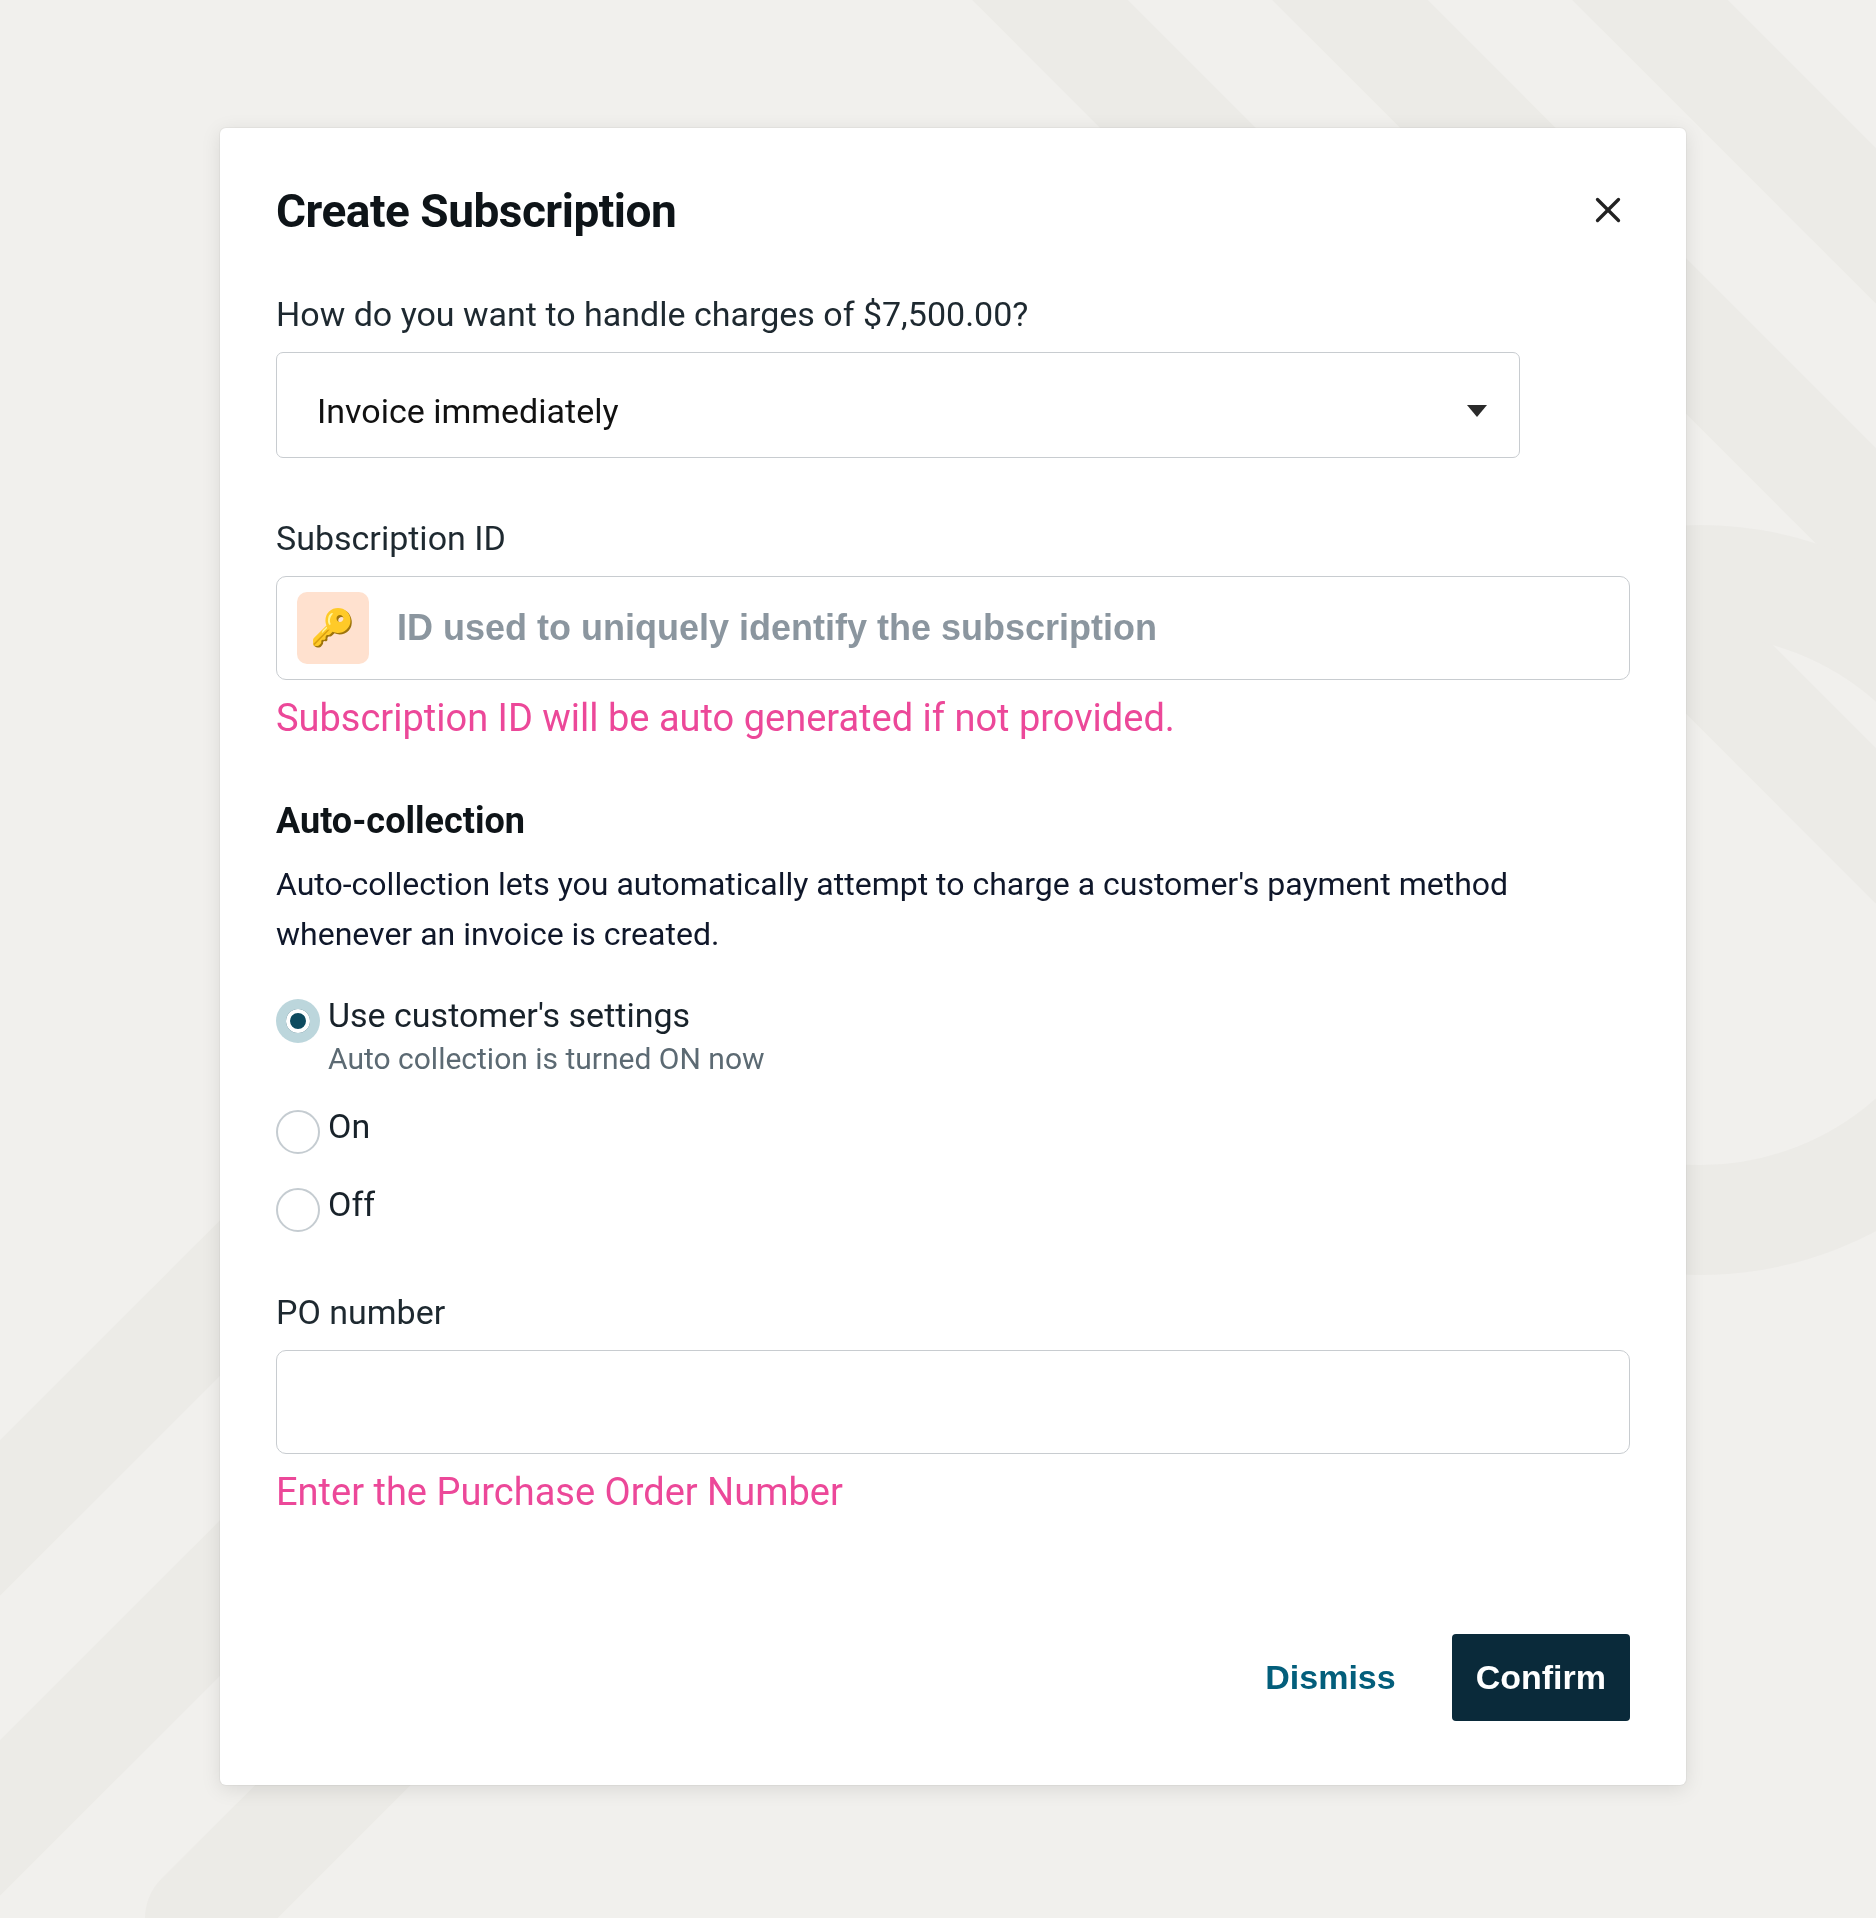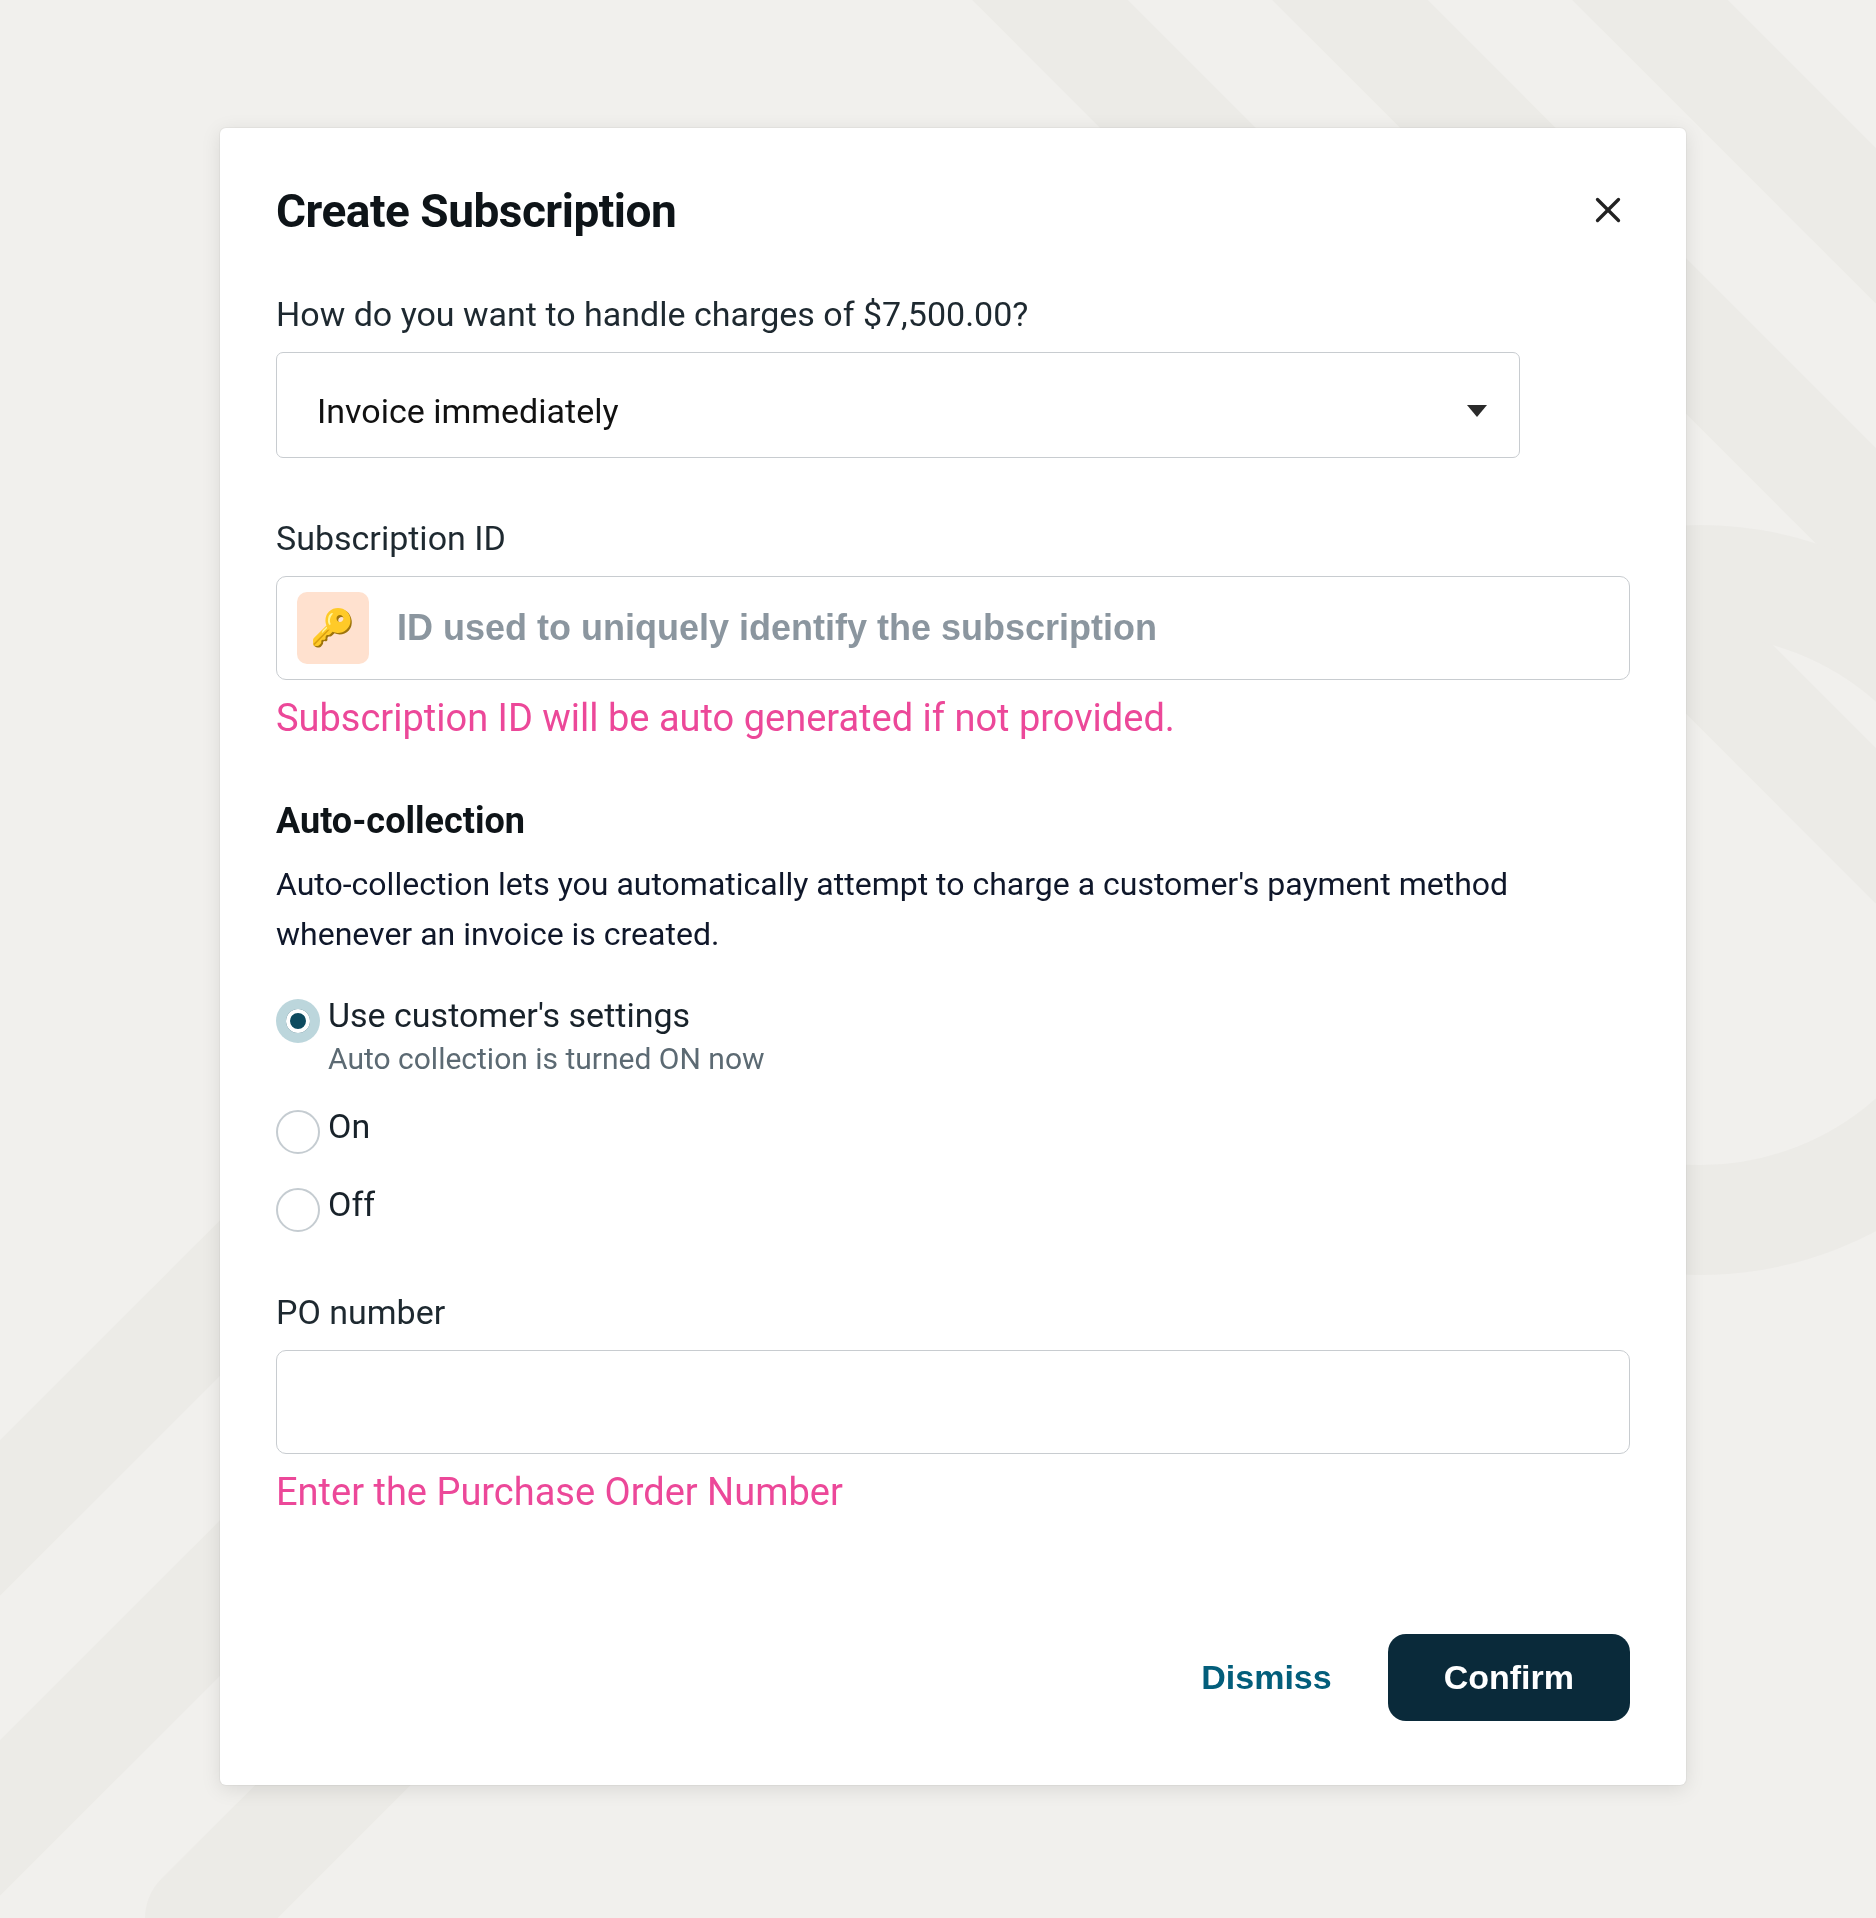--- a/index.html
+++ b/index.html
@@ -200,22 +200,22 @@
       background: transparent;
       border: none;
       cursor: pointer;
     }
     .btn-confirm {
       font-size: 34px;
       font-weight: 600;
       color: #ffffff;
       background: var(--dark, #0a2a3a);
       border: none;
-      border-radius: 18px;
-      padding: 24px 56px;
+      border-radius: 4px;
+      padding: 24px 24px;
       cursor: pointer;
     }
   </style>
 </head>
 <body>
 
 <div class="stage">
   <div class="bg-watermark">
     <svg viewBox="0 0 1876 1918" preserveAspectRatio="xMidYMid slice">
       <g stroke="#dcdad4" stroke-width="110" fill="none" stroke-linecap="round">

